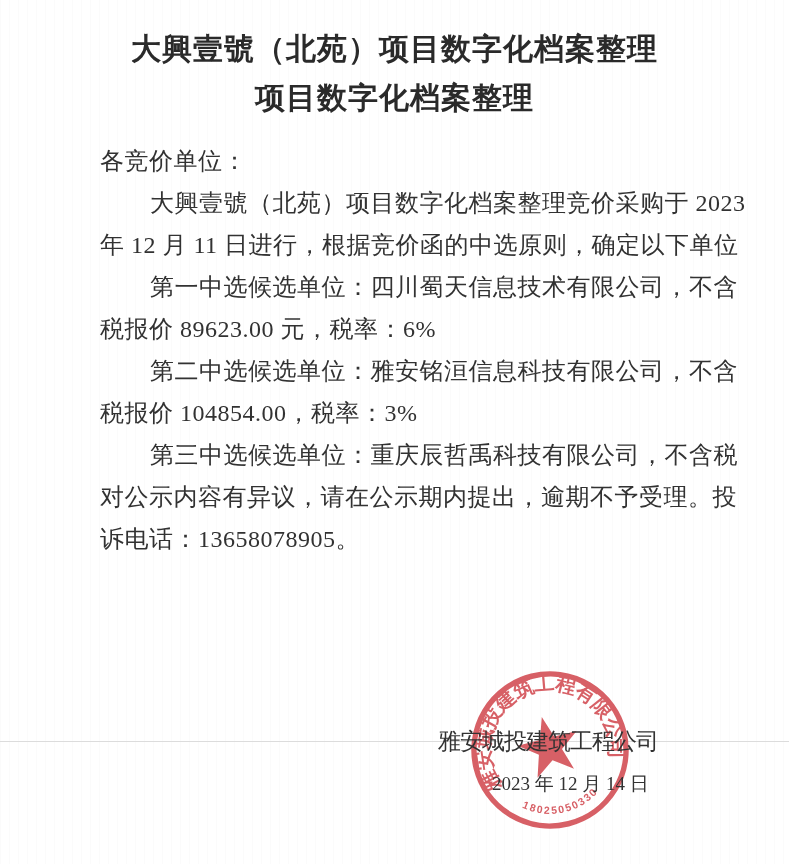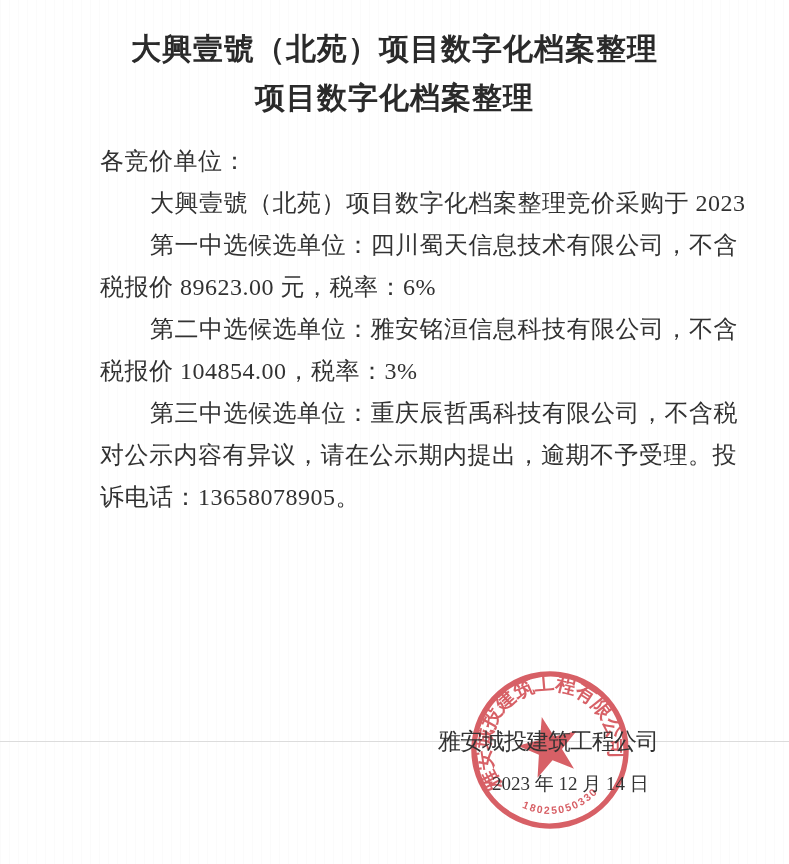--- a/index.html
+++ b/index.html
@@ -61,20 +61,21 @@
 <div class="page">
 
   <div class="title-block">
     <div>大興壹號（北苑）项目数字化档案整理</div>
     <div>项目数字化档案整理</div>
   </div>
 
   <div class="body-block">
     <div class="line">各竞价单位：</div>
     <div class="line indent">大興壹號（北苑）项目数字化档案整理竞价采购于 2023</div>
+    <div class="line">年 12 月 11 日进行，根据竞价函的中选原则，确定以下单位</div>
     <div class="line indent">第一中选候选单位：四川蜀天信息技术有限公司，不含</div>
     <div class="line">税报价 89623.00 元，税率：6%</div>
     <div class="line indent">第二中选候选单位：雅安铭洹信息科技有限公司，不含</div>
     <div class="line">税报价 104854.00，税率：3%</div>
     <div class="line indent">第三中选候选单位：重庆辰哲禹科技有限公司，不含税</div>
     <div class="line">对公示内容有异议，请在公示期内提出，逾期不予受理。投</div>
     <div class="line">诉电话：13658078905。</div>
   </div>
 
   <div class="scan-line"></div>

